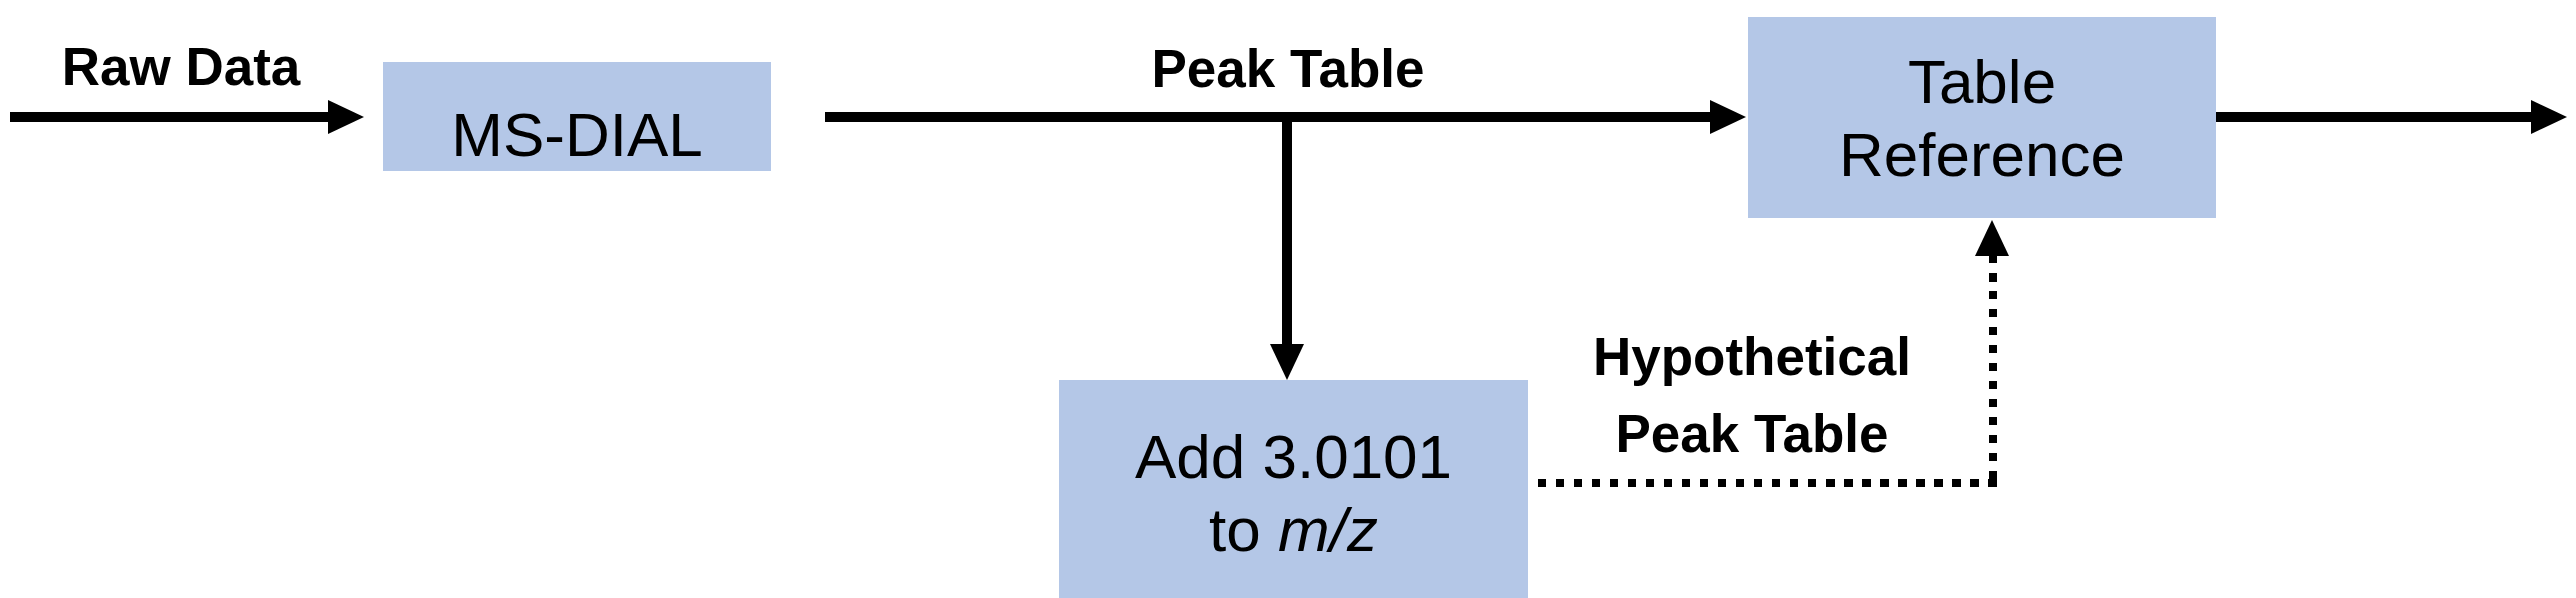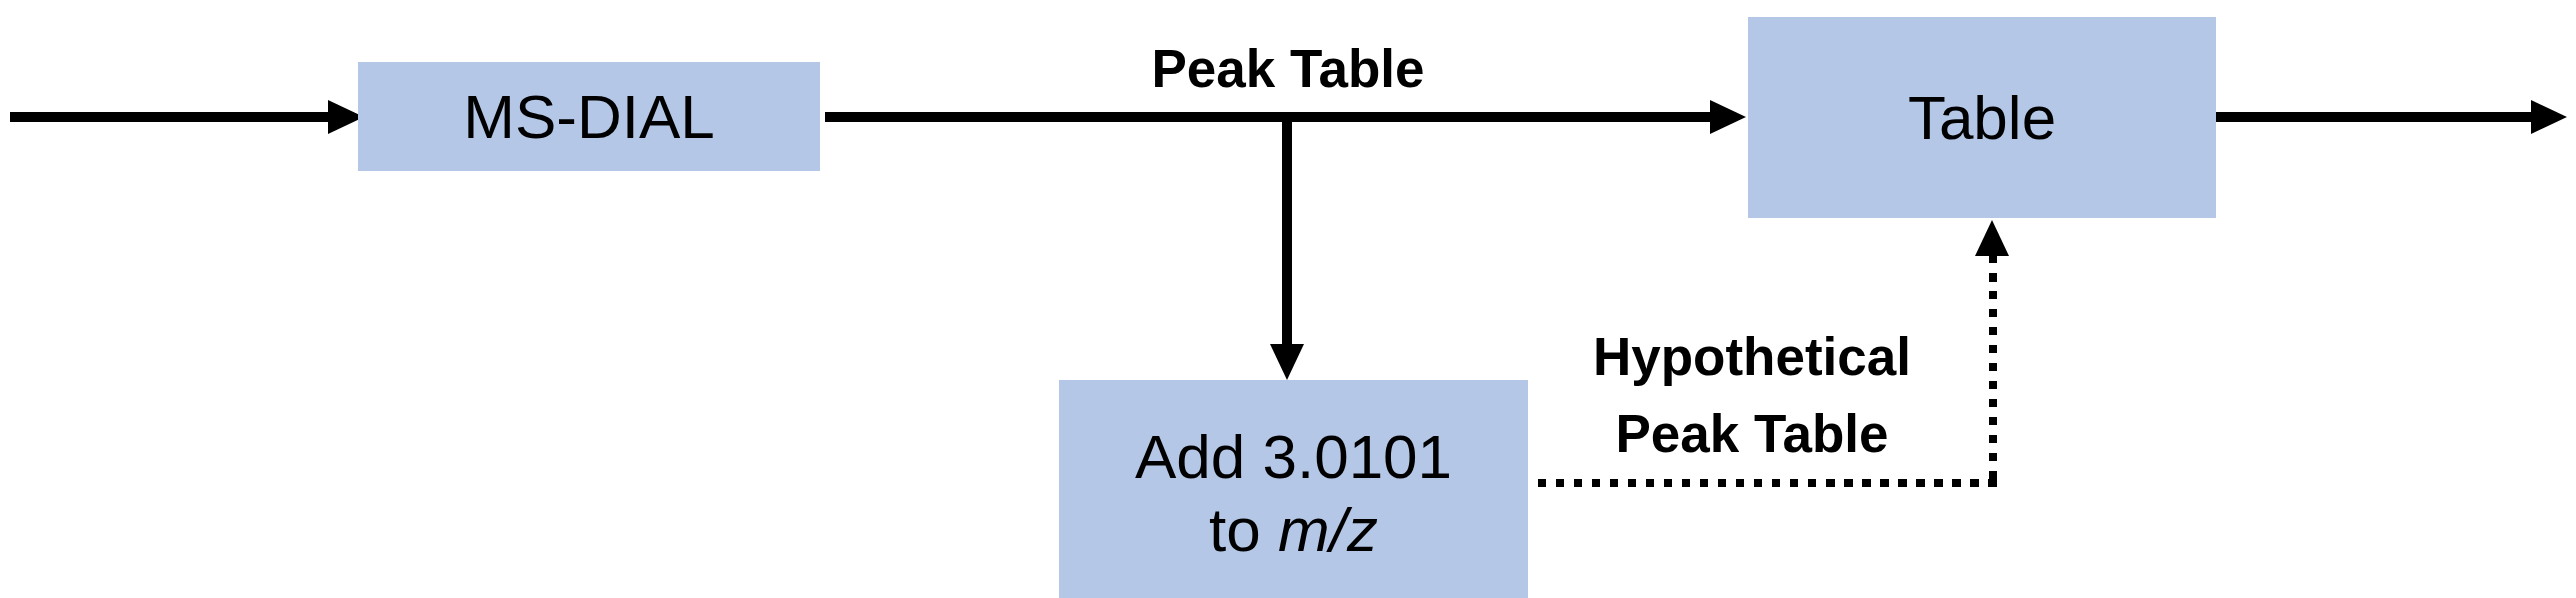--- a/index.html
+++ b/index.html
@@ -62,21 +62,21 @@
 
   
   #raw-data-label      {left:23px;  top:36px;  width:316px;}
   #peak-table-label    {left:1117px;top:38px;  width:342px;}
   #hit-list-label      {left:2208px;top:38px;  width:342px;}
   #hypothetical-label  {left:1562px;top:318px; width:380px;}
 
   #arrow-raw-line      {left:10.3px;  top:112px; width:320px;}
   #arrow-raw-head      {left:328px; top:100px;}
 
-  #node-msdial         {left:358px; top:62px;  width:462px; height:109px;}
+  #node-msdial         {left:383px; top:62px;  width:388px; height:109px;justify-content:flex-end;}
 
   #arrow-peak-line     {left:825px; top:112px; width:887px;}
   #arrow-peak-head     {left:1710px;top:100px;}
 
   #branch-vline        {left:1282px;top:117px; height:228px;}
   #branch-head         {left:1270px;top:344px;}
 
   #node-add-mz         {left:1059px;top:380px; width:469px; height:226px;}
 
   #dotted-hline        {left:1538px;top:479px; width:459px;}
@@ -86,20 +86,21 @@
   #node-cross-reference{left:1748px;top:17px;  width:468px; height:201px;}
 
   #arrow-hit-line      {left:2216px;top:112px; width:316px;}
   #arrow-hit-head      {left:2531px;top:100px;}
 </style>
 </head>
 <body>
 
 <div class="canvas">
 
+  <div class="lbl" id="raw-data-label">Raw Data</div>
 
   <div class="lbl" id="peak-table-label">Peak Table</div>
 
 
   <div class="lbl lbl-multiline" id="hypothetical-label">
     <div>Hypothetical</div>
     <div>Peak Table</div>
   </div>
 
   <div class="hline" id="arrow-raw-line"></div>
@@ -119,19 +120,20 @@
     <div>Add 3.0101</div>
     <div><span>to </span><em>m/z</em></div>
   </div>
 
   <div class="dot-h" id="dotted-hline"></div>
   <div class="dot-v" id="dotted-vline"></div>
   <div class="head head-up" id="dotted-head"></div>
 
   <div class="node" id="node-cross-reference">
     <div>Table</div>
+    <div>Reference</div>
   </div>
 
   <div class="hline" id="arrow-hit-line"></div>
   <div class="head head-right" id="arrow-hit-head"></div>
 
 </div>
 
 
 </body></html>

